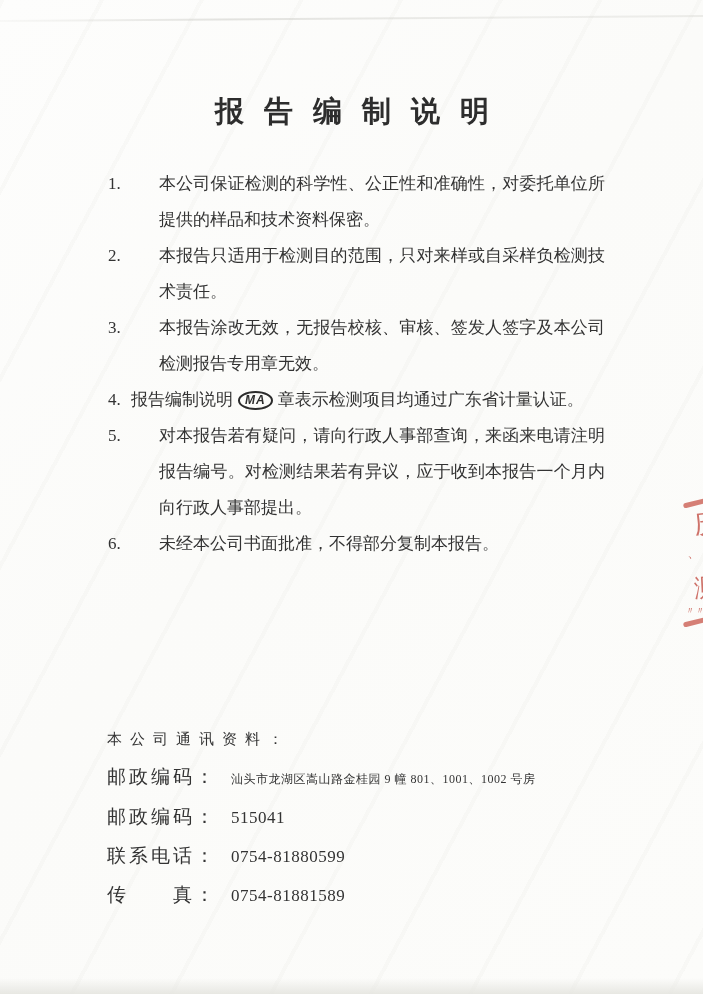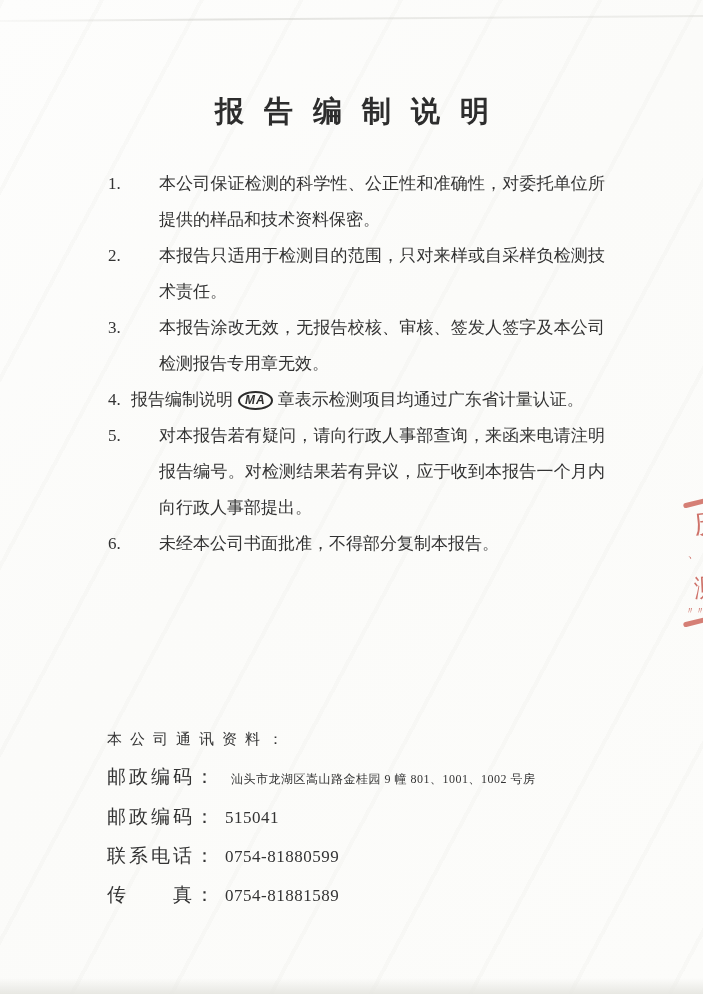--- a/index.html
+++ b/index.html
@@ -48,21 +48,21 @@
     font-family:"Liberation Sans","DejaVu Sans",sans-serif;
     letter-spacing:1px; vertical-align:1px; margin:0 5px; color:#2c2c2c;font-style:italic;
   }
 
   .contact { position:absolute; left:107px; top:720px; width:540px; }
   .contact-heading {
     font-size:15px; letter-spacing:8px; line-height:38px; color:#333;
   }
   .contact-row { line-height:38px; font-size:19px; color:#333; }
   .contact-label { letter-spacing:3px; }
-  .contact-value { font-size:17px; margin-left:8px; letter-spacing:0.5px; }
+  .contact-value { font-size:17px; margin-left:14px; letter-spacing:0.5px; }
   .contact-value-address { font-size:12px; margin-left:14px; letter-spacing:0.5px; }
 
   .stamp {
     position:absolute; right:-12px; top:500px; width:48px;
     display:flex; flex-direction:column; align-items:flex-end;
     color:#c75b51; opacity:0.85; pointer-events:none;
   }
   .stamp-bar {
     width:30px; height:5px; background:#cf6a5f; border-radius:3px;
     transform:rotate(-14deg); margin-right:2px;

